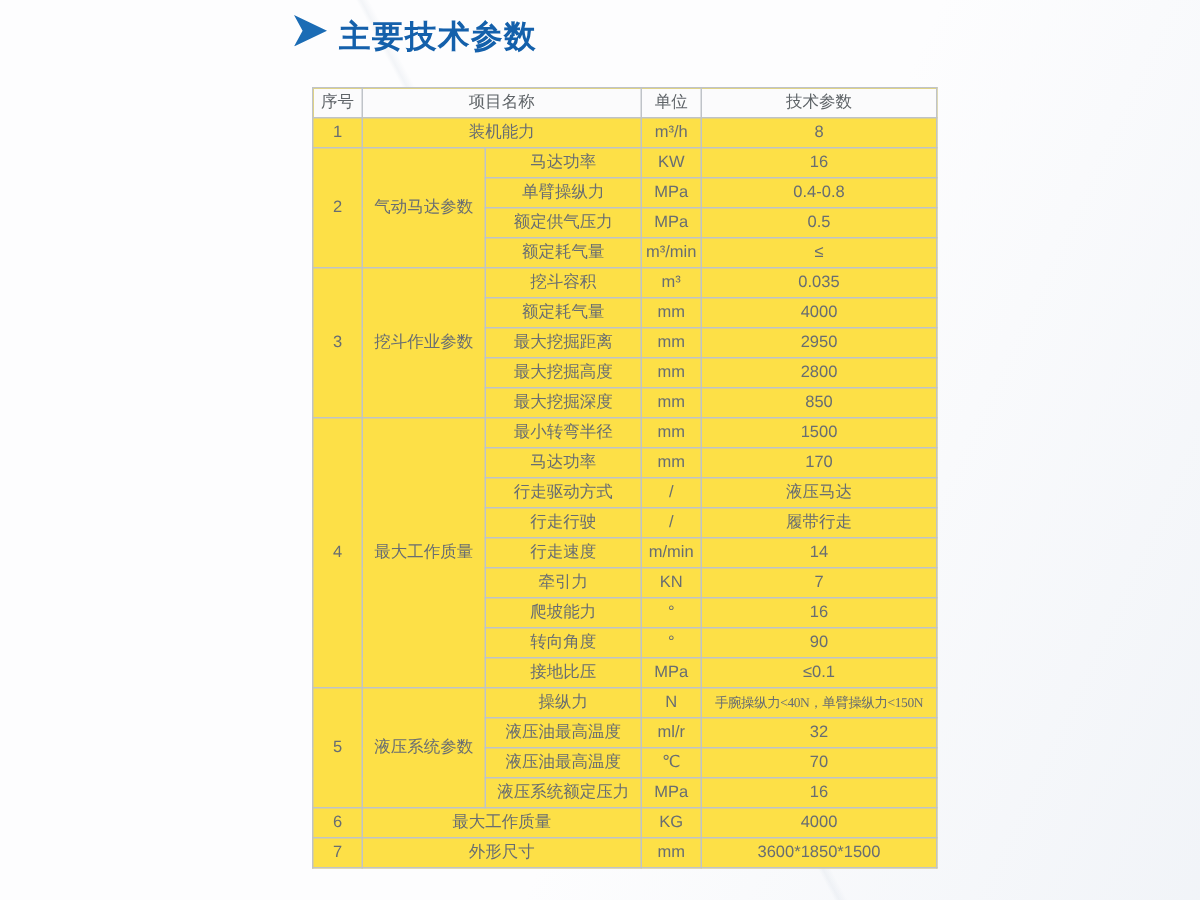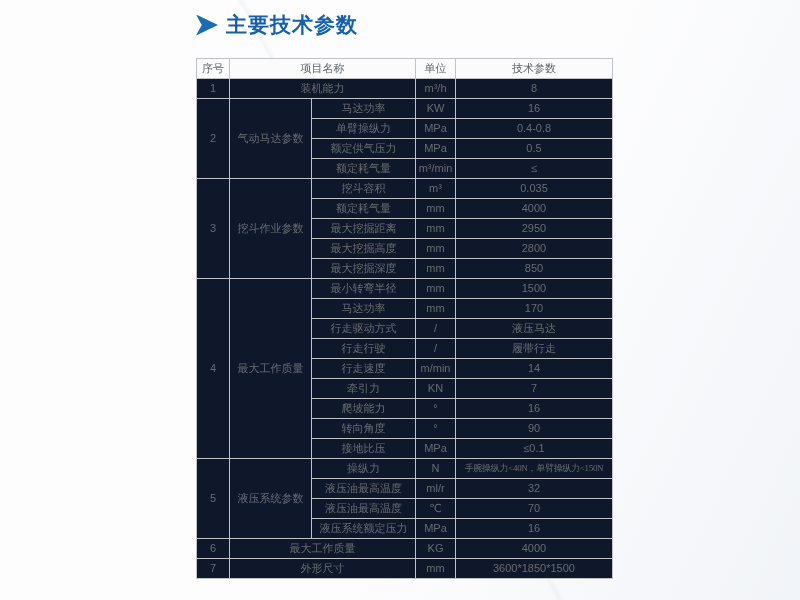--- a/index.html
+++ b/index.html
@@ -8,35 +8,35 @@
     font-family:"Liberation Sans","DejaVu Sans",sans-serif;
     background:
       linear-gradient(295deg, rgba(210,220,232,0.28) 0%, rgba(255,255,255,0) 42%),
       linear-gradient(62deg, transparent 49.7%, rgba(150,170,190,0.10) 50%, transparent 50.5%),
       #fdfdfe;
     overflow:hidden;
     position:relative;
   }
   .title-row{
     position:absolute;left:196px;top:10px;
-    display:flex;align-items:center;gap:8px;
+    display:flex;gap:8px;
   }
   .arrow-icon{
     width:22px;height:21px;display:inline-block;
     background:#1b6cb5;
     clip-path:polygon(0 0, 100% 50%, 0 100%, 26% 50%);
   }
   .title-text{
     margin:0;font-size:21px;font-weight:bold;color:#1460ab;
     letter-spacing:1px;line-height:30px;
   }
   table.spec-table{
-    position:absolute;left:196px;top:58px;
+    position:absolute;left:208px;top:58px;
     width:416px;border-collapse:collapse;table-layout:fixed;
-    background:#0f172a;
+    background:#fde047;
   }
   .spec-table th,.spec-table td{
     border:1px solid #bfc3c8;
     height:19px;
     padding:0 2px;
     text-align:center;vertical-align:middle;
     font-size:11px;line-height:13px;
     color:#686d72;font-weight:normal;
     overflow:hidden;white-space:nowrap;
   }

